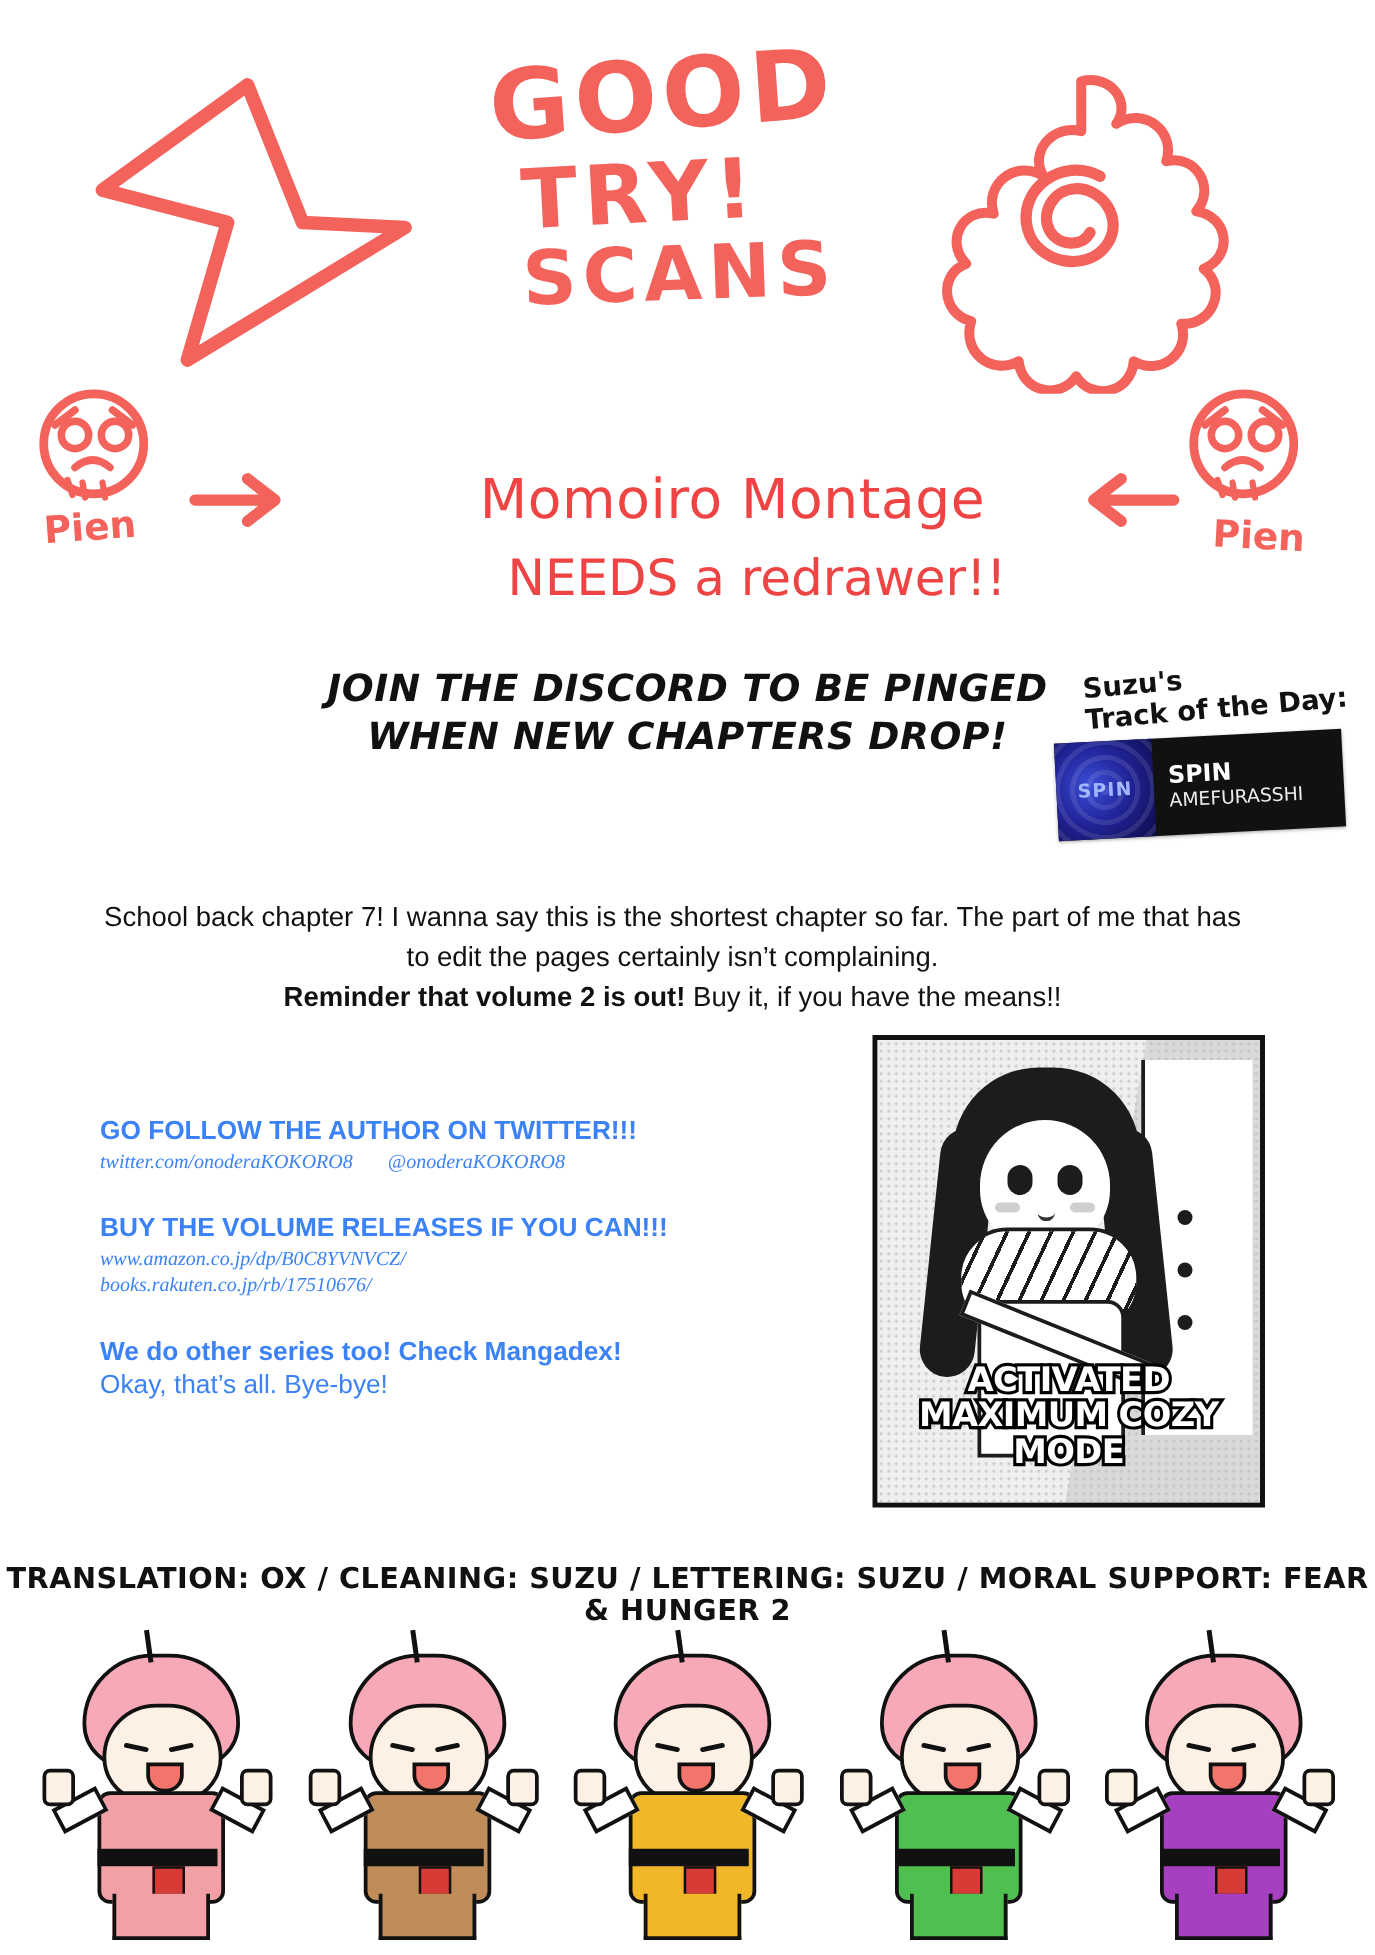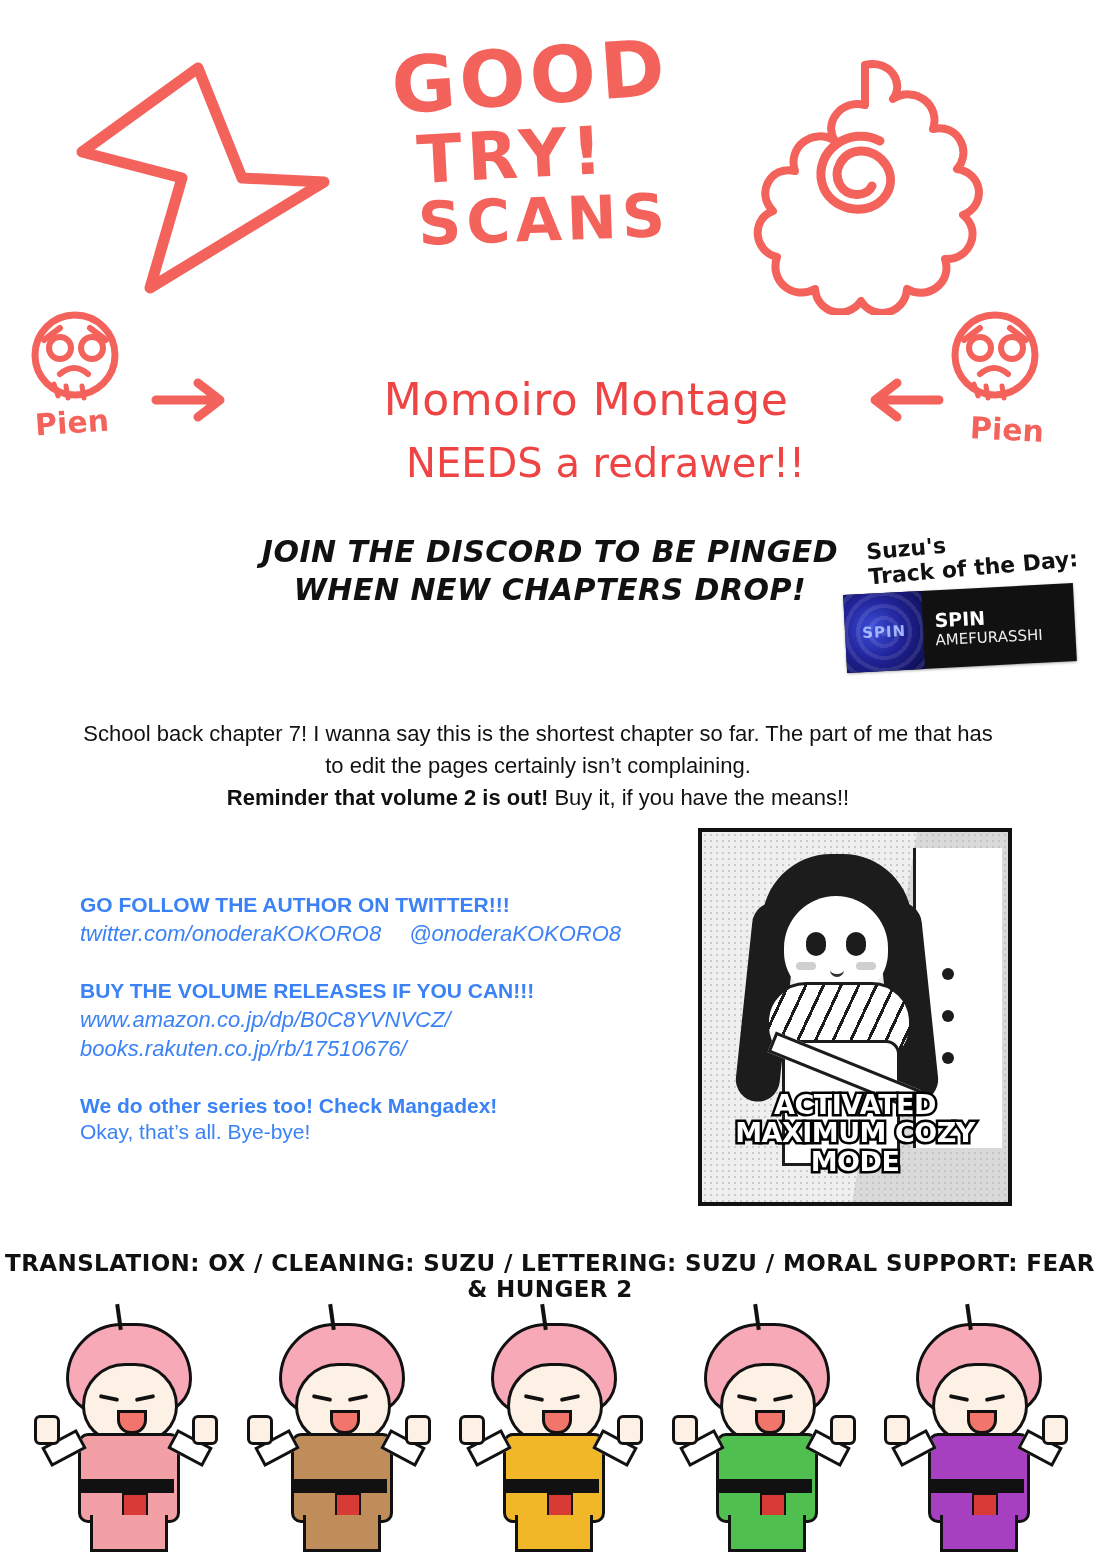--- a/index.html
+++ b/index.html
@@ -124,21 +124,21 @@
   }
   .note b{font-weight:700;}
 
   
   .links{
     position:absolute;left:80px;top:893px;width:600px;
     font-family:"Liberation Sans", sans-serif;
     color:#3b82f6;
   }
   .links .hdr{font-size:21px;font-weight:700;margin-bottom:2px;}
-  .links .sub{font-size:22px;font-style:italic;line-height:1.35;}
+  .links .sub{font-size:16px;font-style:italic;line-height:1.35;font-family:Liberation Serif, serif;}
   .links .grp{margin-bottom:30px;}
   .links .sub .sp{display:inline-block;width:28px;}
   .links .plain{font-size:21px;}
 
   
   .panel{
     position:absolute;left:698px;top:828px;width:306px;height:370px;
     border:4px solid #111;background:#fff;overflow:hidden;
   }
   .panel .bg{

